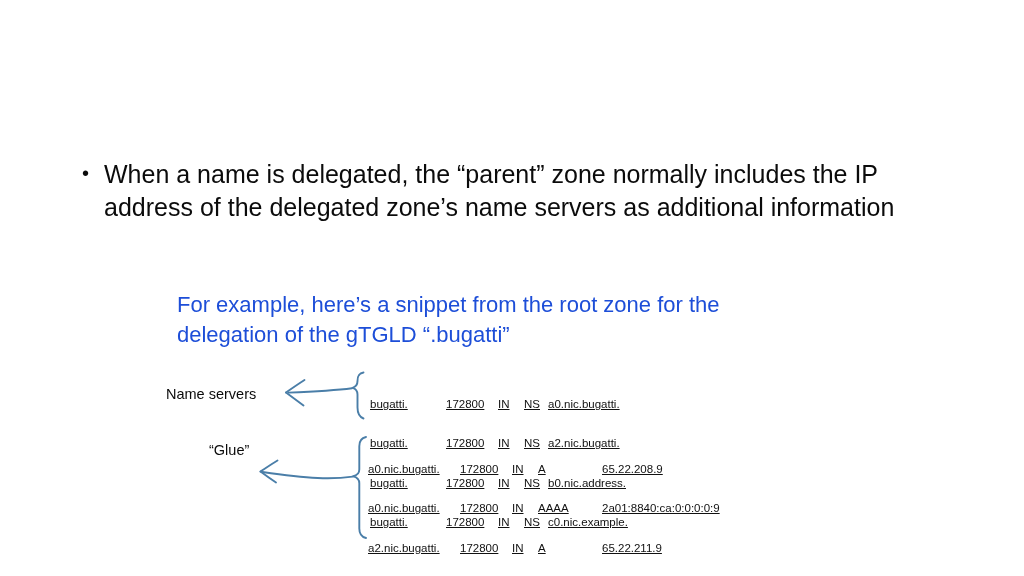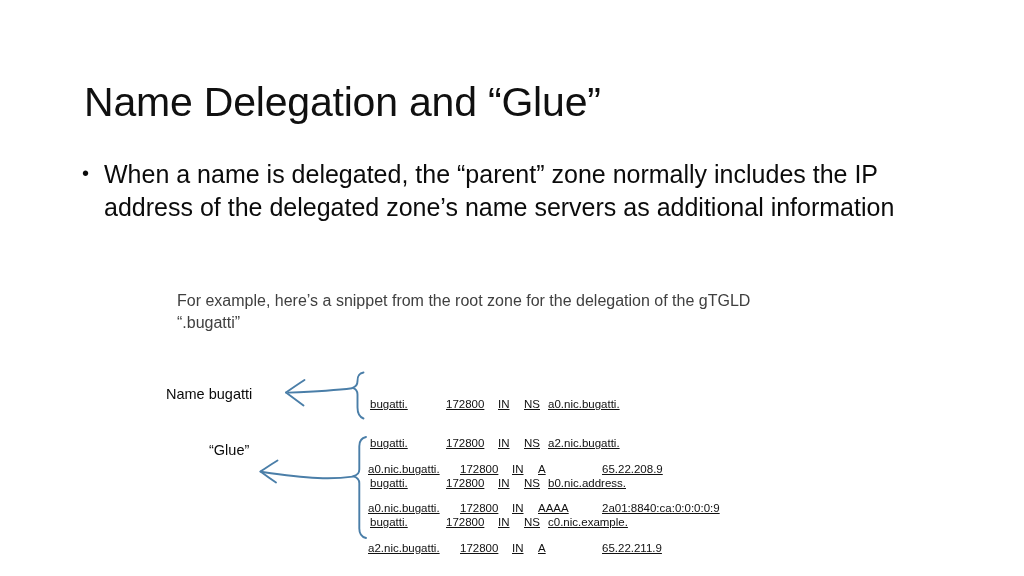--- a/index.html
+++ b/index.html
@@ -59,23 +59,23 @@
   .bullet-text {
     flex: 1 1 auto;
   }
 
   
   #caption {
     position: absolute;
     left: 177px;
     top: 290px;
     width: 600px;
-    font-size: 16px;
+    font-size: 22px;
     line-height: 1.35;
-    color: #404040;
+    color: #1d4ed8;
   }
 
   
   .record-block {
     position: absolute;
     font-size: 11.5px;
     line-height: 13.1px;
     color: #111111;
     white-space: pre;
   }
@@ -130,21 +130,20 @@
     width: 1024px;
     height: 576px;
     pointer-events: none;
   }
 </style>
 </head>
 <body>
 
 <div id="slide">
 
-  <h1 id="slide-title">Name Delegation and “Glue”</h1>
 
   <div id="body-list">
     <div class="bullet-row">
       <span class="bullet-mark">•</span>
       <span class="bullet-text">When a name is delegated, the “parent” zone normally includes the IP address of the delegated zone’s name servers as additional information</span>
     </div>
   </div>
 
   <div id="caption">For example, here’s a snippet from the root zone for the delegation of the gTGLD “.bugatti”</div>
 
@@ -201,21 +200,21 @@
       <span class="col-type">A</span>
       <span class="col-data">65.22.211.9</span>
     </div>
     
     
     
     
     
   </div>
 
-  <div id="label-name-servers" class="side-label">Name bugatti</div>
+  <div id="label-name-servers" class="side-label">Name servers</div>
 
   <div id="label-glue" class="side-label">“Glue”</div>
 
   <svg id="annotations" viewBox="0 0 1024 576">
     <g fill="none" stroke="#4A7EA8" stroke-width="1.9" stroke-linecap="round" stroke-linejoin="round">
 
       <path d="M363.5,372.5 C357.5,373.5 357.5,378 357.5,381
                C357.5,385 356,386.8 352.5,387.8
                C356,388.8 357.5,390.6 357.5,394.4
                C357.5,398.5 357.5,403 357.5,407.5

